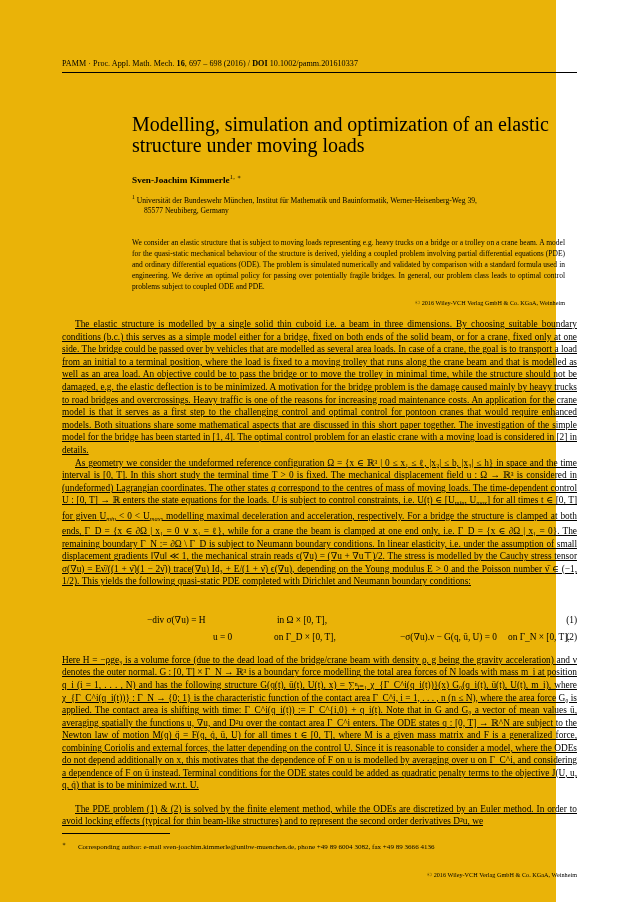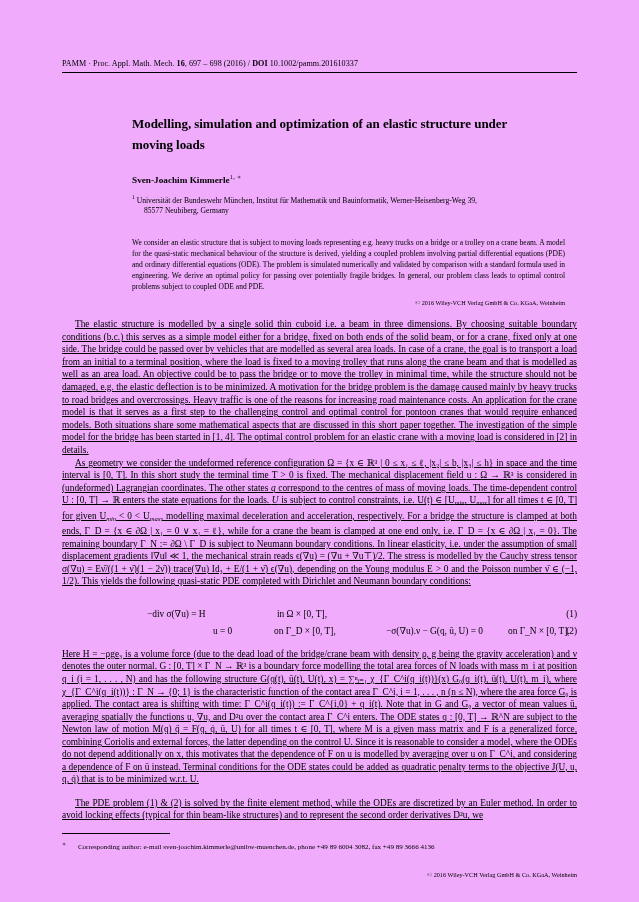--- a/index.html
+++ b/index.html
@@ -11,23 +11,23 @@
     width: 639px;
     height: 902px;
     font-family: "Liberation Serif", "DejaVu Serif", serif;
     color: #000000;
     overflow: hidden;
     position: relative;
   }
   .page {
     position: absolute;
     left: 0; top: 0;
-    width: 639px;
+    width: 556px;
     height: 902px;
-    background: #f0abfc;
+    background: #eab308;
   }
   .content {
     position: absolute;
     left: 62px;
     top: 58px;
     width: 515px;
   }
 
   
   .runhead {
@@ -43,22 +43,22 @@
     margin-bottom: 0;
   }
 
   
   .titleblock {
     margin-top: 41px;
     padding-left: 70px;
     padding-right: 28px;
   }
   .title {
-    font-size: 13px;
-    font-weight: bold;
+    font-size: 20px;
+    font-weight: normal;
     line-height: 20.5px;
     letter-spacing: -0.05px;
   }
   .authors {
     margin-top: 18px;
     font-size: 9.2px;
     font-weight: bold;
     letter-spacing: 0.02px;
   }
   .authors sup {
@@ -116,21 +116,21 @@
   }
   .body p.tight { margin-top: 0.5px; }
 
   
   .m  { font-family: "Liberation Serif", serif; font-style: italic; }
   .mu { font-style: normal; }
   .sub { font-size: 0.7em; vertical-align: -0.28em; font-style: italic; }
 
   
   .eqblock {
-    margin-top: 18px;
+    margin-top: 24px;
     margin-bottom: 6px;
     font-size: 9.35px;
     position: relative;
     height: 36px;
   }
   .eqrow {
     position: relative;
     height: 17px;
     line-height: 17px;
   }
@@ -209,21 +209,21 @@
 
       <div class="eqblock">
         <div class="eqrow">
           <span class="eqcell mu" style="left:85px;">−div σ(∇u) = H</span>
           <span class="eqcell mu" style="left:215px;">in Ω × [0, T],</span>
           <span class="eqtag">(1)</span>
         </div>
         <div class="eqrow">
           <span class="eqcell mu" style="left:151px;">u = 0</span>
           <span class="eqcell mu" style="left:212px;">on Γ_D × [0, T],</span>
-          <span class="eqcell mu" style="left:324px;">−σ(∇u).ν − G(q, ū, U) = 0</span>
+          <span class="eqcell mu" style="left:338px;">−σ(∇u).ν − G(q, ū, U) = 0</span>
           <span class="eqcell mu" style="left:446px;">on Γ_N × [0, T].</span>
           <span class="eqtag">(2)</span>
         </div>
       </div>
 
       <p style="text-indent:0;">Here H = −ρge₃ is a volume force (due to the dead load of the bridge/crane beam with density ρ, g being the gravity acceleration) and ν denotes the outer normal. G : [0, T] × Γ_N → ℝ³ is a boundary force modelling the total area forces of N loads with mass m_i at position q_i (i = 1, . . . , N) and has the following structure G(q(t), ū(t), U(t), x) = ∑ⁿᵢ₌₁ χ_{Γ_C^i(q_i(t))}(x) G₀(q_i(t), ū(t), U(t), m_i), where χ_{Γ_C^i(q_i(t))} : Γ_N → {0; 1} is the characteristic function of the contact area Γ_C^i, i = 1, . . . , n (n ≤ N), where the area force G₀ is applied. The contact area is shifting with time: Γ_C^i(q_i(t)) := Γ_C^{i,0} + q_i(t). Note that in G and G₀ a vector of mean values ū, averaging spatially the functions u, ∇u, and D²u over the contact area Γ_C^i enters. The ODE states q : [0, T] → ℝ^N are subject to the Newton law of motion M(q) q̈ = F(q, q̇, ū, U) for all times t ∈ [0, T], where M is a given mass matrix and F is a generalized force, combining Coriolis and external forces, the latter depending on the control U. Since it is reasonable to consider a model, where the ODEs do not depend additionally on x, this motivates that the dependence of F on u is modelled by averaging over u on Γ_C^i, and considering a dependence of F on ū instead. Terminal conditions for the ODE states could be added as quadratic penalty terms to the objective J(U, u, q, q̇) that is to be minimized w.r.t. U.</p>
 
       <p style="margin-top:11px;">The PDE problem (1) &amp; (2) is solved by the finite element method, while the ODEs are discretized by an Euler method. In order to avoid locking effects (typical for thin beam-like structures) and to represent the second order derivatives D²u, we</p>
 
     </div>

